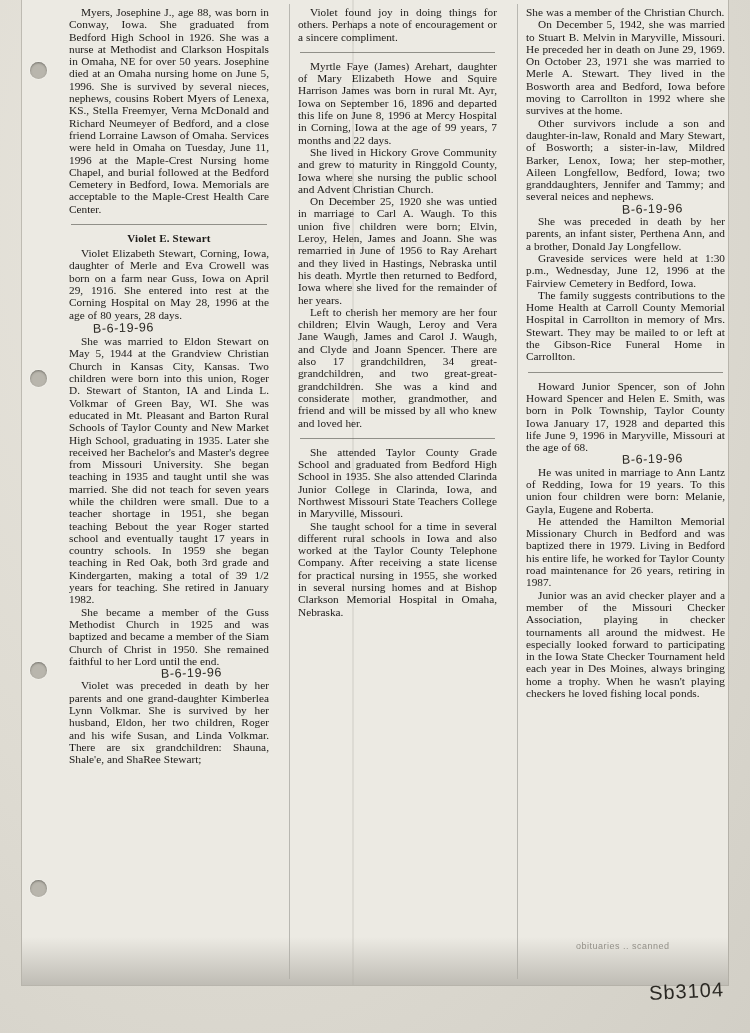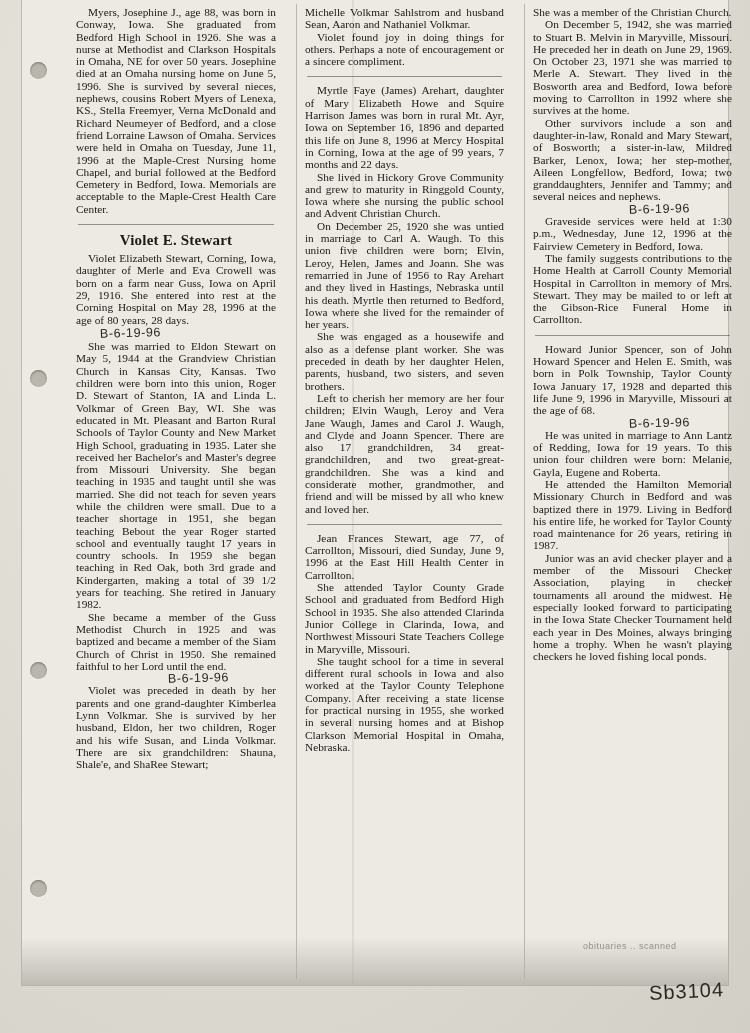--- a/index.html
+++ b/index.html
@@ -24,38 +24,38 @@
     box-shadow:0 0 0 1px rgba(120,118,110,.35);
   }
   
   .hole{
     position:absolute;left:8px;width:17px;height:17px;border-radius:50%;
     background:#b9b6ad;
     box-shadow:inset 0 1px 2px rgba(60,58,52,.55), 0 0 0 1px rgba(255,255,255,.25);
   }
   
   #cols{
-    position:absolute;left:46px;top:4px;width:672px;height:975px;
+    position:absolute;left:39px;top:4px;width:672px;height:975px;
     display:flex;gap:12px;
   }
   .col{
     width:224px;
     padding:0 8px;
     box-sizing:border-box;
     position:relative;
   }
   .col + .col{border-left:1px solid rgba(90,88,82,.35);}
   .obit{margin-bottom:9px;position:relative;}
   .obit.top{margin-top:2px;}
   .hr{
     height:0;border-top:1px solid rgba(70,68,62,.55);
     margin:7px 2px 7px 2px;
   }
   h3{
-    font-size:15px;margin:0 0 3px 0;text-align:center;font-weight:bold;
+    font-size:11px;margin:0 0 3px 0;text-align:center;font-weight:bold;
     letter-spacing:.2px;color:#1d1b18;
   }
   p{
     margin:0;
     font-size:11.3px;
     line-height:12.3px;
     text-align:justify;
     text-indent:12px;
     color:#1b1917;
     word-spacing:.2px;
@@ -112,45 +112,43 @@
           <p class="noind" style="text-align:left;margin:1px 0 1px 24px;"><span class="hand-inline">B-6-19-96</span></p>
           <p>She was married to Eldon Stewart on May 5, 1944 at the Grandview Christian Church in Kansas City, Kansas. Two children were born into this union, Roger D. Stewart of Stanton, IA and Linda L. Volkmar of Green Bay, WI. She was educated in Mt. Pleasant and Barton Rural Schools of Taylor County and New Market High School, graduating in 1935. Later she received her Bachelor's and Master's degree from Missouri University. She began teaching in 1935 and taught until she was married. She did not teach for seven years while the children were small. Due to a teacher shortage in 1951, she began teaching Bebout the year Roger started school and eventually taught 17 years in country schools. In 1959 she began teaching in Red Oak, both 3rd grade and Kindergarten, making a total of 39 1/2 years for teaching. She retired in January 1982.</p>
           <p>She became a member of the Guss Methodist Church in 1925 and was baptized and became a member of the Siam Church of Christ in 1950. She remained faithful to her Lord until the end.</p>
           <p class="noind" style="text-align:left;margin:0 0 0 92px;"><span class="hand-inline">B-6-19-96</span></p>
           <p>Violet was preceded in death by her parents and one grand-daughter Kimberlea Lynn Volkmar. She is survived by her husband, Eldon, her two children, Roger and his wife Susan, and Linda Volkmar. There are six grandchildren: Shauna, Shale'e, and ShaRee Stewart;</p>
         </div>
       </div>
 
       <div class="col">
         <div class="obit top">
-          <p class="noind">Michelle Volkmar Sahlstrom and husband Sean, Aaron and Nathaniel Volkmar.</p>
           <p>Violet found joy in doing things for others. Perhaps a note of encouragement or a sincere compliment.</p>
         </div>
         <div class="hr"></div>
         <div class="obit">
           <p>Myrtle Faye (James) Arehart, daughter of Mary Elizabeth Howe and Squire Harrison James was born in rural Mt. Ayr, Iowa on September 16, 1896 and departed this life on June 8, 1996 at Mercy Hospital in Corning, Iowa at the age of 99 years, 7 months and 22 days.</p>
           <p>She lived in Hickory Grove Community and grew to maturity in Ringgold County, Iowa where she nursing the public school and Advent Christian Church.</p>
           <p>On December 25, 1920 she was untied in marriage to Carl A. Waugh. To this union five children were born; Elvin, Leroy, Helen, James and Joann. She was remarried in June of 1956 to Ray Arehart and they lived in Hastings, Nebraska until his death. Myrtle then returned to Bedford, Iowa where she lived for the remainder of her years.</p>
-          <p>She was engaged as a housewife and also as a defense plant worker. She was preceded in death by her daughter Helen, parents, husband, two sisters, and seven brothers.</p>
           <p>Left to cherish her memory are her four children; Elvin Waugh, Leroy and Vera Jane Waugh, James and Carol J. Waugh, and Clyde and Joann Spencer. There are also 17 grandchildren, 34 great-grandchildren, and two great-great-grandchildren. She was a kind and considerate mother, grandmother, and friend and will be missed by all who knew and loved her.</p>
         </div>
         <div class="hr"></div>
         <div class="obit">
-          <p>Jean Frances Stewart, age 77, of Carrollton, Missouri, died Sunday, June 9, 1996 at the East Hill Health Center in Carrollton.</p>
           <p>She attended Taylor County Grade School and graduated from Bedford High School in 1935. She also attended Clarinda Junior College in Clarinda, Iowa, and Northwest Missouri State Teachers College in Maryville, Missouri.</p>
           <p>She taught school for a time in several different rural schools in Iowa and also worked at the Taylor County Telephone Company. After receiving a state license for practical nursing in 1955, she worked in several nursing homes and at Bishop Clarkson Memorial Hospital in Omaha, Nebraska.</p>
         </div>
       </div>
 
       <div class="col">
         <div class="obit top">
           <p class="noind">She was a member of the Christian Church.</p>
           <p>On December 5, 1942, she was married to Stuart B. Melvin in Maryville, Missouri. He preceded her in death on June 29, 1969. On October 23, 1971 she was married to Merle A. Stewart. They lived in the Bosworth area and Bedford, Iowa before moving to Carrollton in 1992 where she survives at the home.</p>
           <p>Other survivors include a son and daughter-in-law, Ronald and Mary Stewart, of Bosworth; a sister-in-law, Mildred Barker, Lenox, Iowa; her step-mother, Aileen Longfellow, Bedford, Iowa; two granddaughters, Jennifer and Tammy; and several neices and nephews.</p>
           <p class="noind" style="text-align:left;margin:0 0 0 96px;"><span class="hand-inline">B-6-19-96</span></p>
+          <p>She was preceded in death by her parents, an infant sister, Perthena Ann, and a brother, Donald Jay Longfellow.</p>
           <p>Graveside services were held at 1:30 p.m., Wednesday, June 12, 1996 at the Fairview Cemetery in Bedford, Iowa.</p>
           <p>The family suggests contributions to the Home Health at Carroll County Memorial Hospital in Carrollton in memory of Mrs. Stewart. They may be mailed to or left at the Gibson-Rice Funeral Home in Carrollton.</p>
         </div>
         <div class="hr"></div>
         <div class="obit">
           <p>Howard Junior Spencer, son of John Howard Spencer and Helen E. Smith, was born in Polk Township, Taylor County Iowa January 17, 1928 and departed this life June 9, 1996 in Maryville, Missouri at the age of 68.</p>
           <p class="noind" style="text-align:left;margin:0 0 0 96px;"><span class="hand-inline">B-6-19-96</span></p>
           <p>He was united in marriage to Ann Lantz of Redding, Iowa for 19 years. To this union four children were born: Melanie, Gayla, Eugene and Roberta.</p>
           <p>He attended the Hamilton Memorial Missionary Church in Bedford and was baptized there in 1979. Living in Bedford his entire life, he worked for Taylor County road maintenance for 26 years, retiring in 1987.</p>
           <p>Junior was an avid checker player and a member of the Missouri Checker Association, playing in checker tournaments all around the midwest. He especially looked forward to participating in the Iowa State Checker Tournament held each year in Des Moines, always bringing home a trophy. When he wasn't playing checkers he loved fishing local ponds.</p>

